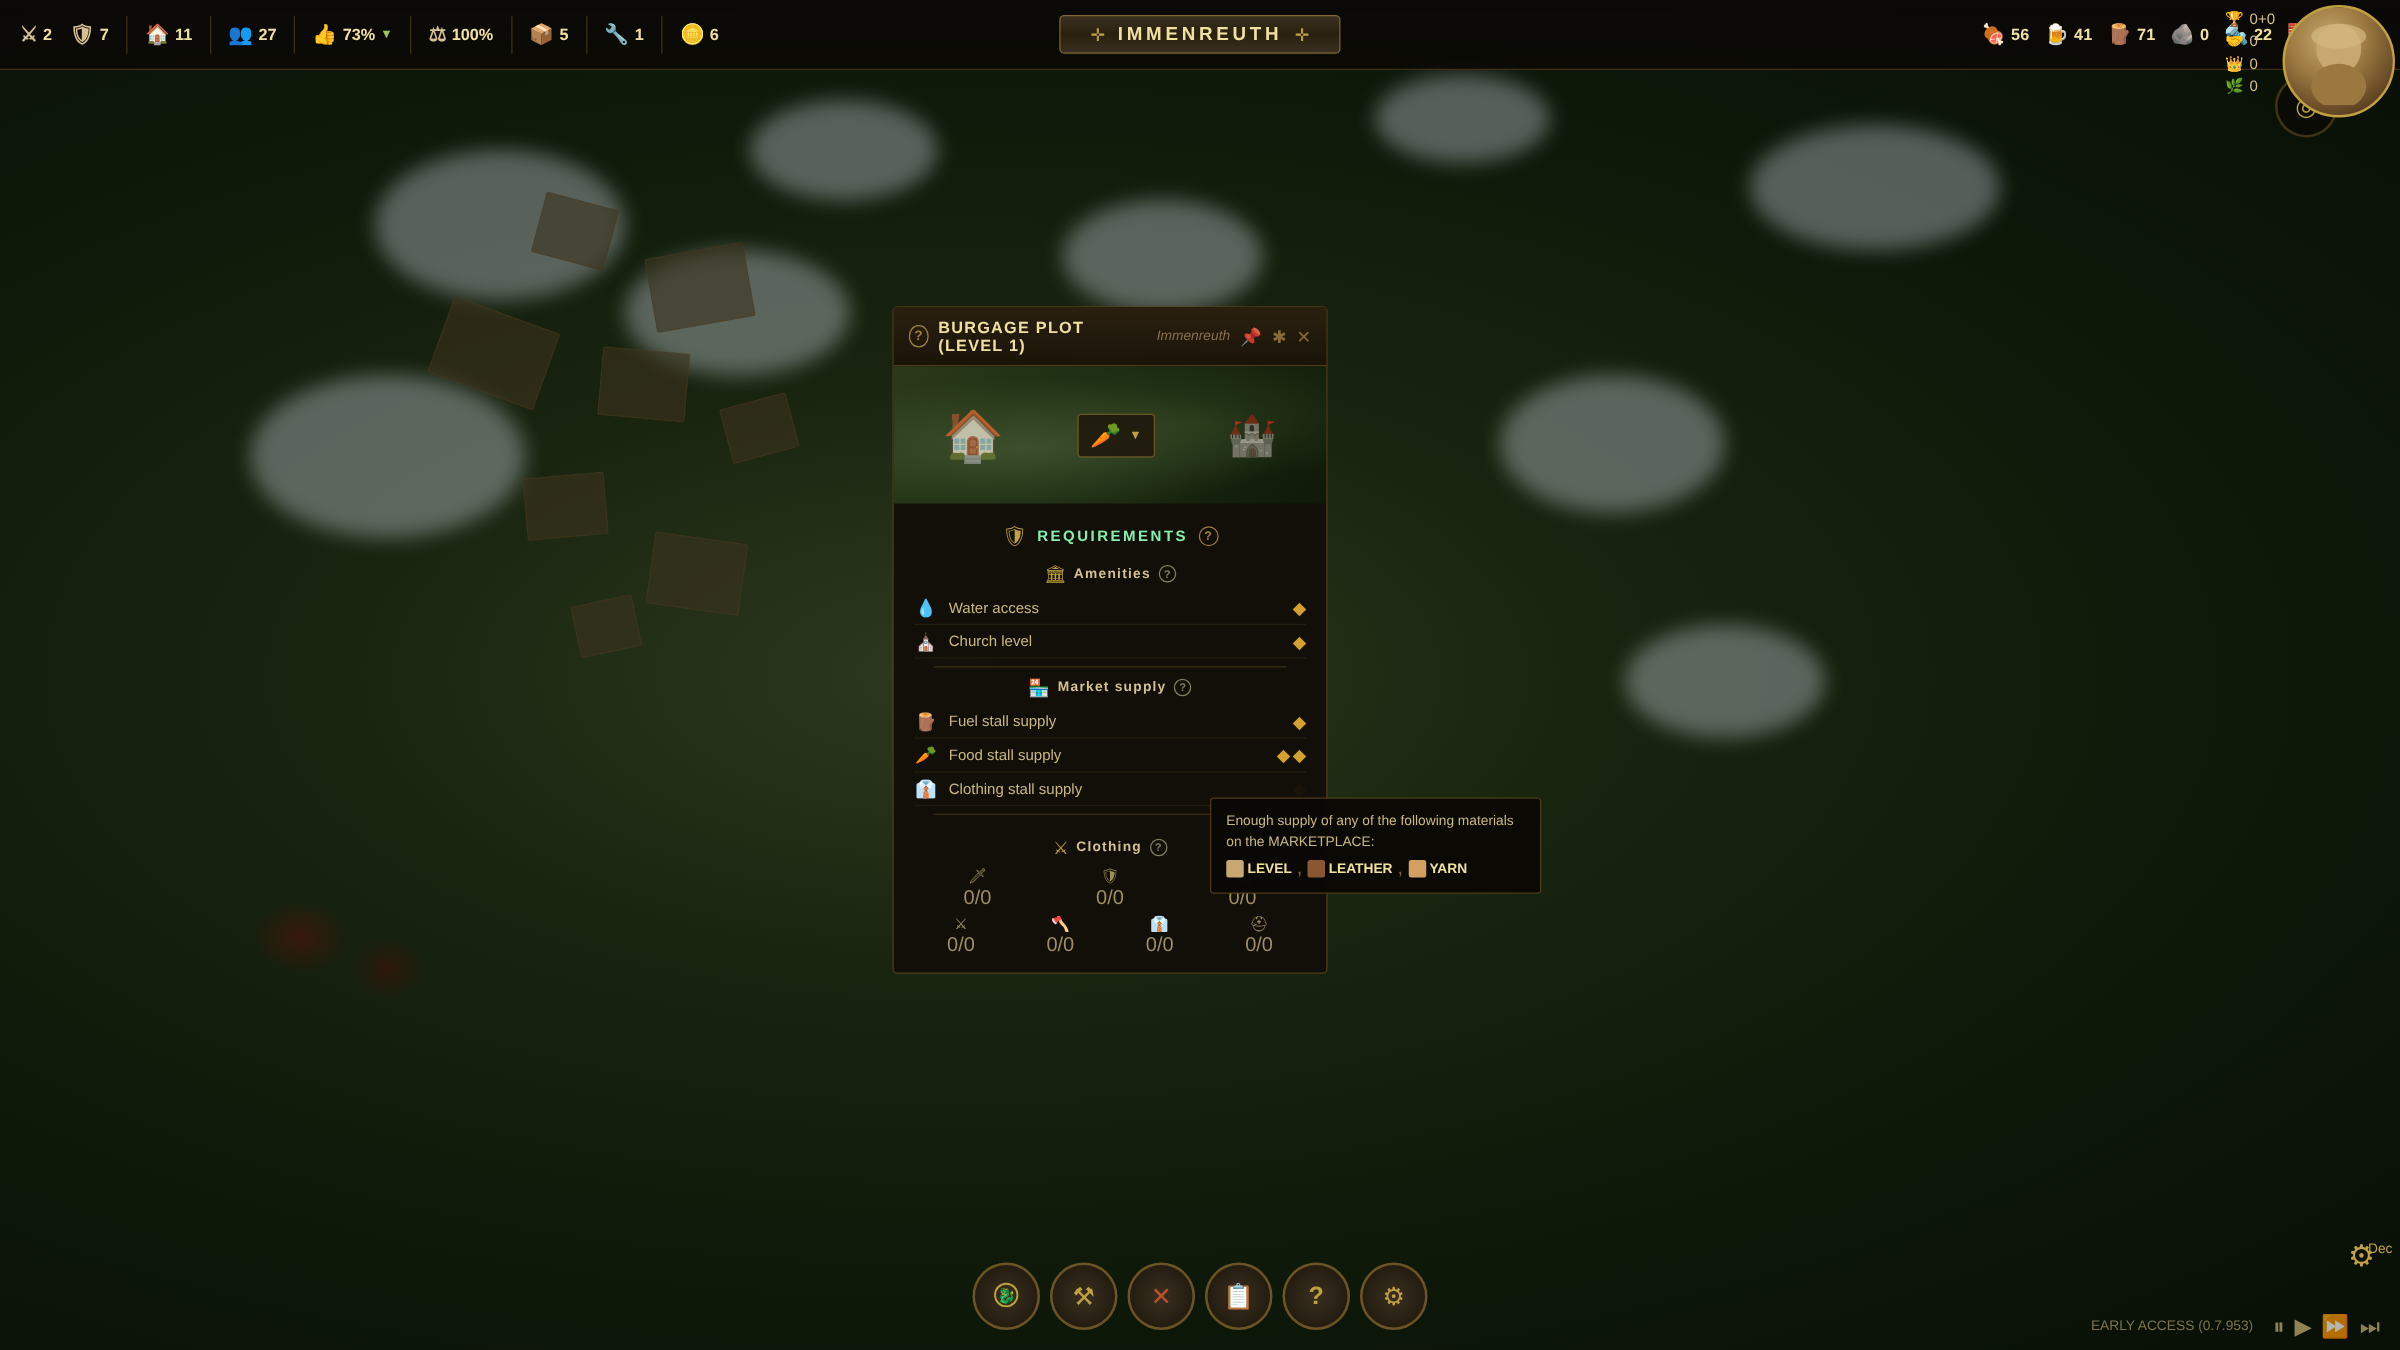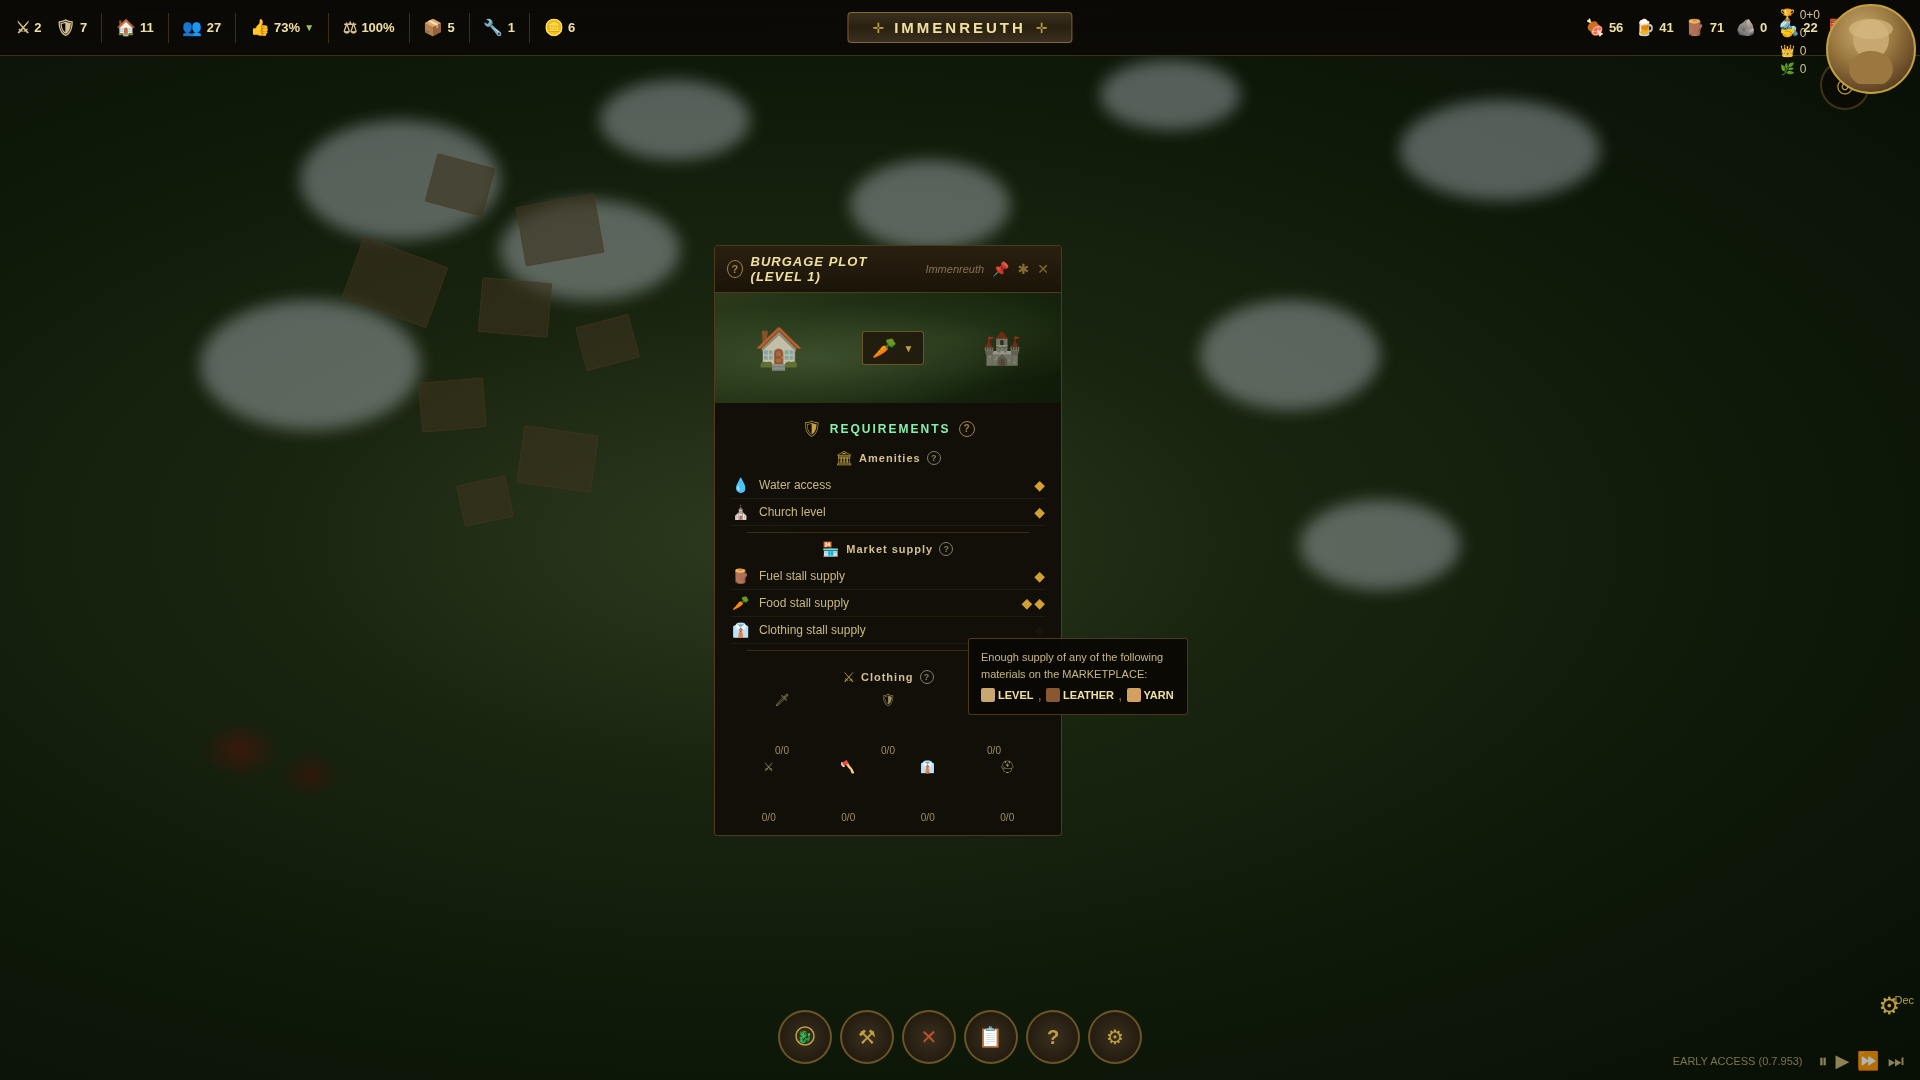--- a/index.html
+++ b/index.html
@@ -242,21 +242,20 @@
       justify-content: center;
       font-weight: bold;
     }
 
     .panel-title {
       color: #f0e0a0;
       font-size: 13px;
       font-weight: 700;
       letter-spacing: 1px;
       text-transform: uppercase;
-      font-style: italic;
     }
 
     .panel-subtitle {
       color: #8a7050;
       font-size: 11px;
       font-style: italic;
       margin-left: 4px;
     }
 
     .panel-actions {
@@ -510,30 +509,29 @@
       gap: 2px;
     }
 
     .arm-icon {
       font-size: 12px;
       color: #a09060;
     }
 
     .arm-value {
       color: #a09060;
-      font-size: 10px;
-      margin-top: 36px;
+      font-size: 16px;
     }
 
     
     #tooltip {
       position: absolute;
       left: 968px;
       top: 638px;
-      width: 220px;
+      width: 265px;
       background: rgba(10,8,4,0.97);
       border: 1px solid rgba(120,90,40,0.6);
       border-radius: 3px;
       padding: 10px 12px;
       z-index: 300;
     }
 
     .tooltip-text {
       color: #c8b880;
       font-size: 11px;

